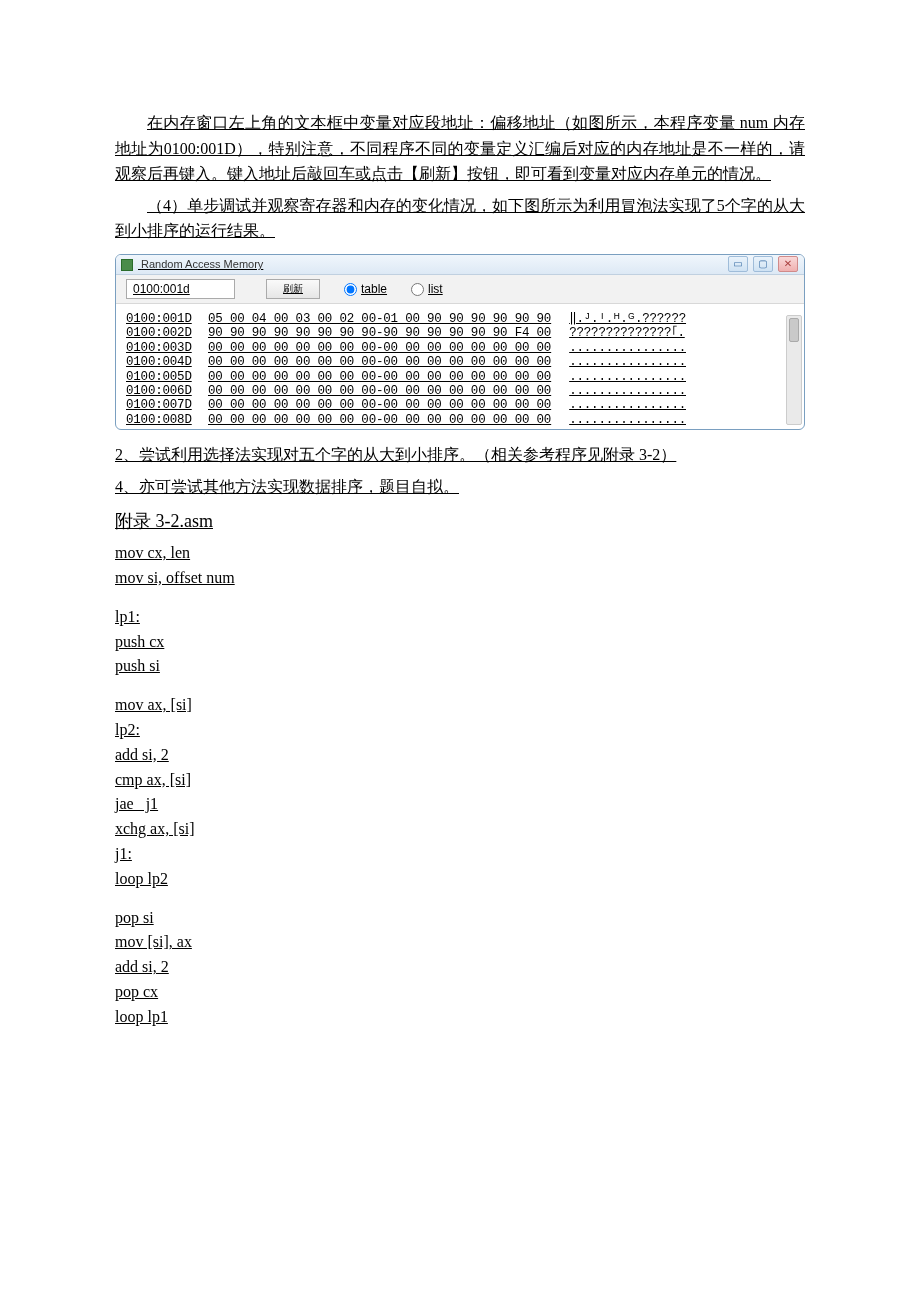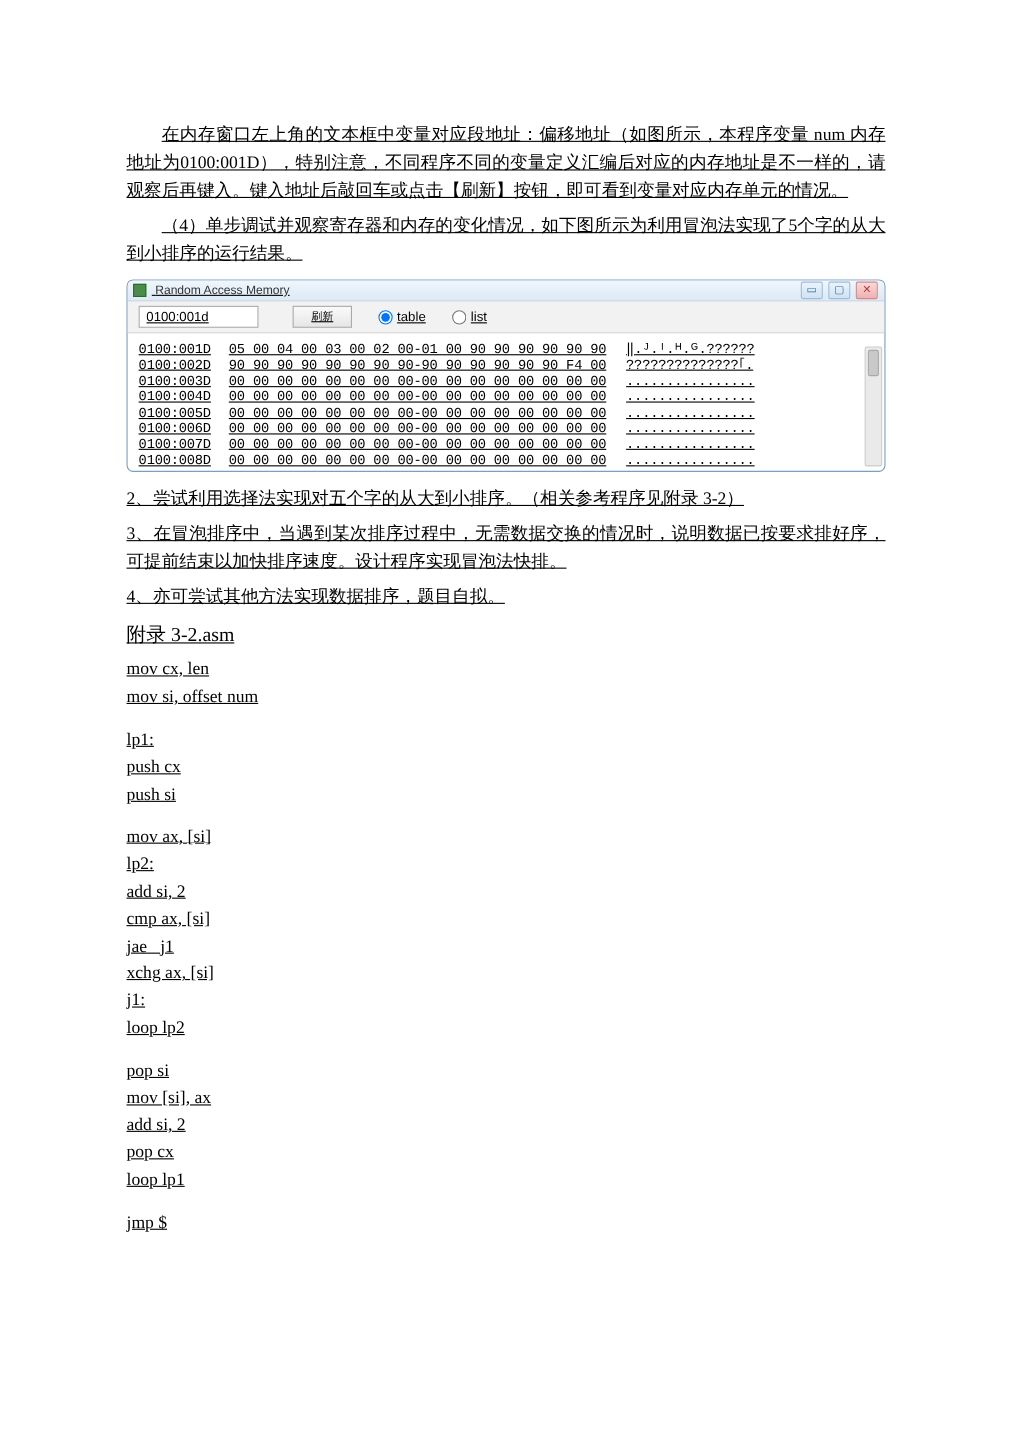--- a/index.html
+++ b/index.html
@@ -205,21 +205,20 @@
 ................
 ................
 ................</div>
     </div>
     <div class="mem-scroll">
       <div class="mem-scroll-thumb"></div>
     </div>
   </div>
 
   <p class="para">2、尝试利用选择法实现对五个字的从大到小排序。（相关参考程序见附录 3-2）</p>
-  <p class="para">3、在冒泡排序中，当遇到某次排序过程中，无需数据交换的情况时，说明数据已按要求排好序，可提前结束以加快排序速度。设计程序实现冒泡法快排。</p>
   <p class="para">4、亦可尝试其他方法实现数据排序，题目自拟。</p>
 
   <div class="code-title">附录 3-2.asm</div>
 
   <div class="code-block">mov cx, len
 mov si, offset num</div>
   <div class="code-block">lp1:
 push cx
 push si</div>
   <div class="code-block">mov ax, [si]
@@ -228,15 +227,14 @@
 cmp ax, [si]
 jae   j1
 xchg ax, [si]
 j1:
 loop lp2</div>
   <div class="code-block">pop si
 mov [si], ax
 add si, 2
 pop cx
 loop lp1</div>
-  <div class="code-block">jmp $</div>
 
 </div>
 
 </body></html>

